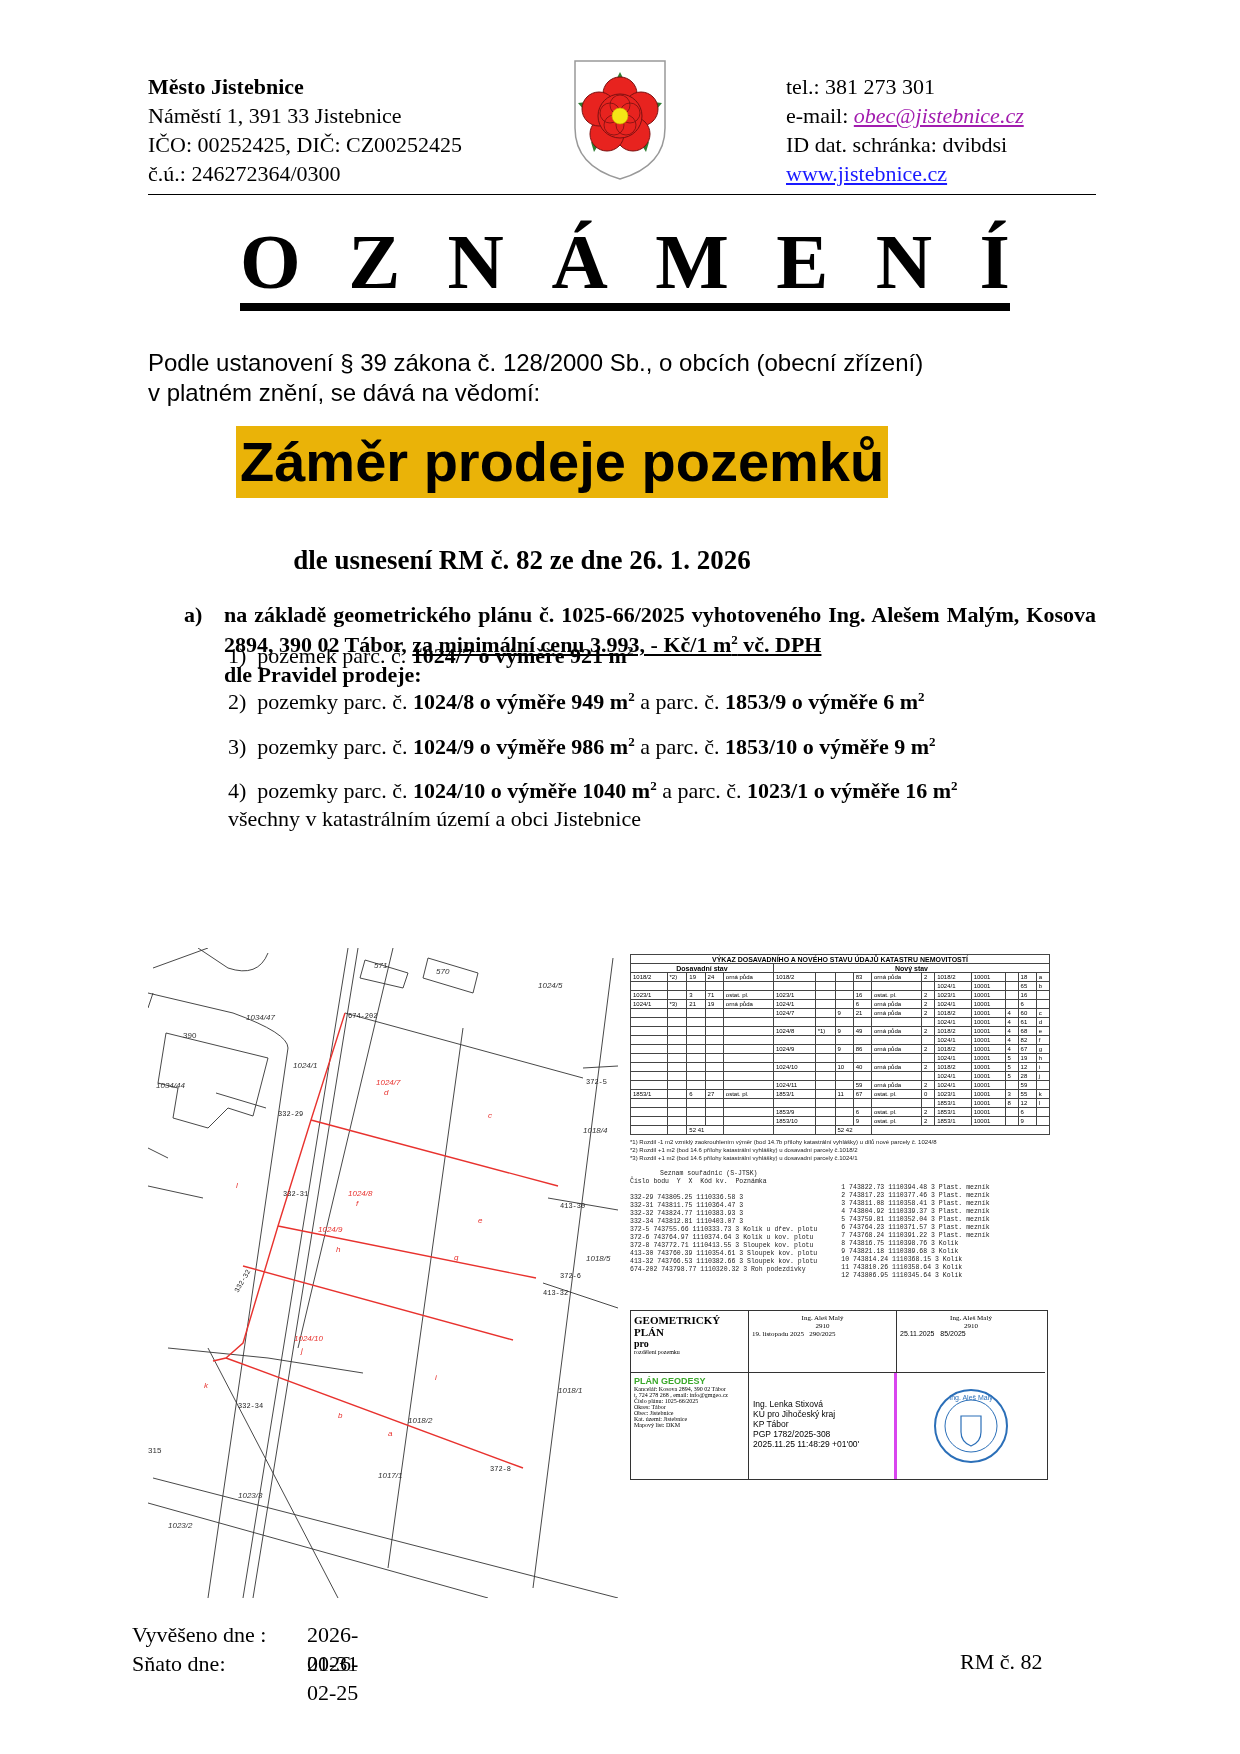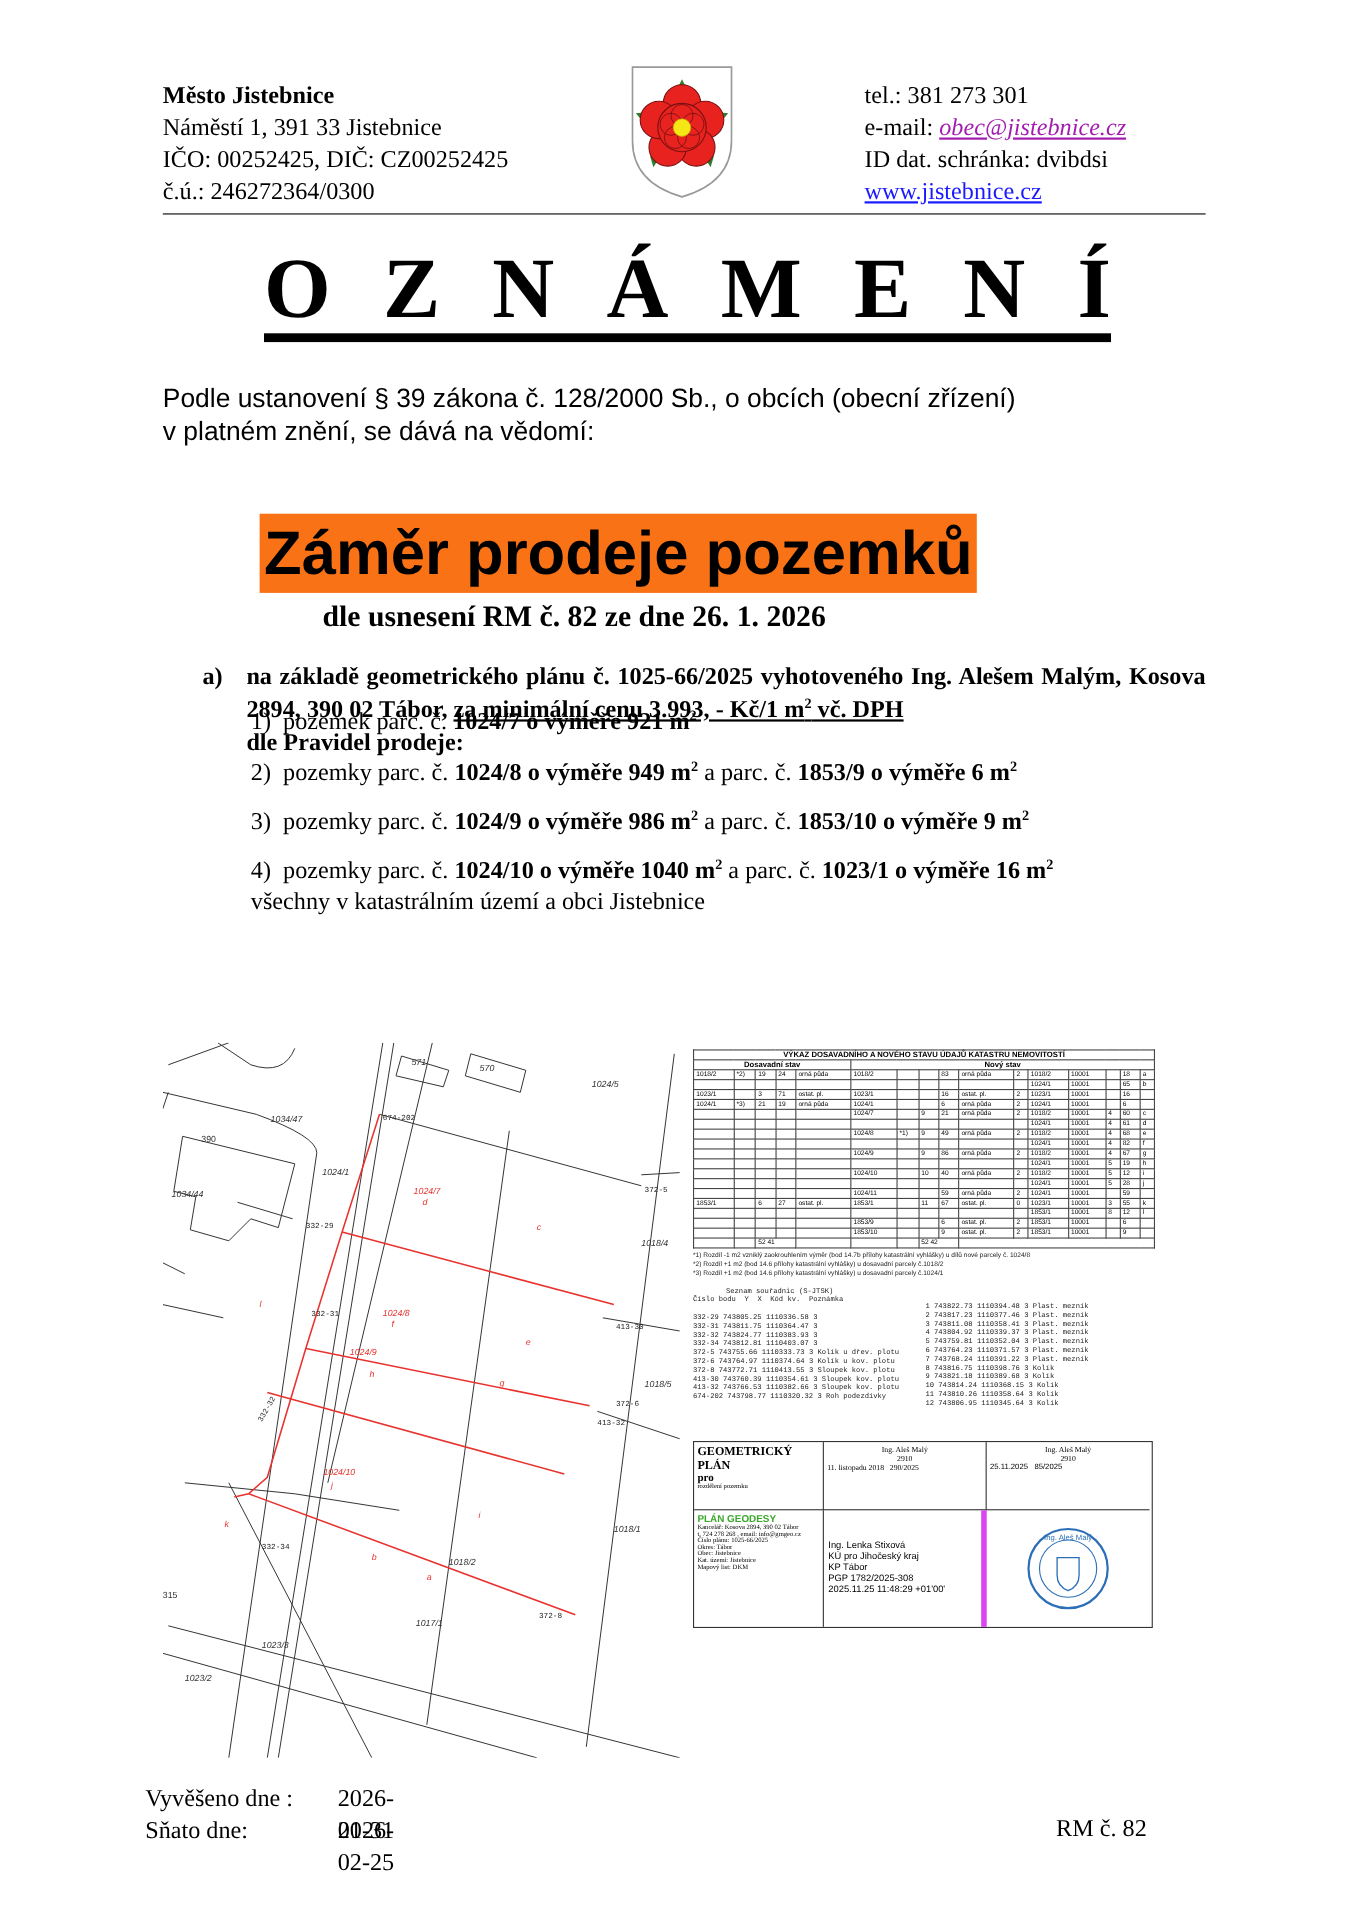--- a/index.html
+++ b/index.html
@@ -12,21 +12,21 @@
   .link { color: #a21caf; text-decoration: underline; font-style: italic; }
   .link-plain { color: #1a1aff; text-decoration: underline; }
   .crest { left: 572px; top: 58px; width: 96px; height: 124px; }
   .hdr-rule { left: 148px; top: 194px; width: 948px; height: 1px; background: #000; }
   
   .title { left: 240px; top: 222px; width: 770px; font-size: 78px; font-weight: bold; letter-spacing: 0; display: flex; justify-content: space-between; line-height: 80px; }
   .title-rule { left: 240px; top: 303px; width: 770px; height: 8px; background: #000; }
   
   .intro { left: 148px; top: 348px; width: 950px; font-family: "Liberation Sans", sans-serif; font-size: 24px; line-height: 30px; }
   
-  .headline { left: 236px; top: 467px; background: #f97316; font-family: "Liberation Sans", sans-serif; font-weight: bold; font-size: 56px; line-height: 72px; padding: 0 4px; }
+  .headline { left: 236px; top: 426px; background: #eab308; font-family: "Liberation Sans", sans-serif; font-weight: bold; font-size: 56px; line-height: 72px; padding: 0 4px; }
   .resolution { left: 0; width: 1044px; top: 545px; text-align: center; font-size: 27px; font-weight: bold; }
   
   .sec-a { left: 184px; top: 600px; width: 912px; font-size: 22px; font-weight: bold; line-height: 30px; }
   .sec-a .lbl { position: absolute; left: 0; top: 0; }
   .sec-a .txt { margin-left: 40px; text-align: justify; }
   .u { text-decoration: underline; }
   sup { font-size: 13px; line-height: 0; vertical-align: super; }
   .item { left: 228px; font-size: 22px; line-height: 28px; }
   .item b { font-weight: bold; }
   
@@ -591,38 +591,38 @@
 
   <div class="gp" style="margin-top:30px; display:grid; grid-template-columns: 118px 148px 148px; grid-template-rows: 62px 106px;">
     <div style="border-right:1px solid #333; border-bottom:1px solid #333; padding:3px">
       <div style="font-weight:bold; font-size:11px">GEOMETRICKÝ PLÁN</div>
       <div style="font-weight:bold; font-size:10px">pro</div>
       <div>rozdělení pozemku</div>
     </div>
     <div style="border-right:1px solid #333; border-bottom:1px solid #333; padding:3px; font-size:7px">
       <div style="text-align:center">Ing. Aleš Malý</div>
       <div style="text-align:center">2910</div>
-      <div><span>11. listopadu 2018</span> &nbsp; <span>290/2025</span></div>
+      <div><span>19. listopadu 2025</span> &nbsp; <span>290/2025</span></div>
     </div>
     <div style="border-bottom:1px solid #333; padding:3px; font-size:7px">
       <div style="text-align:center">Ing. Aleš Malý</div>
       <div style="text-align:center">2910</div>
       <div style="font-family:'Liberation Sans',sans-serif"><span>25.11.2025</span> &nbsp; <span>85/2025</span></div>
     </div>
     <div style="border-right:1px solid #333; padding:3px; font-size:6px">
       <div style="font-family:'Liberation Sans',sans-serif; font-weight:bold; font-size:9px; color:#3aa82a">PLÁN GEODESY</div>
       <div>Kancelář: Kosova 2894, 390 02 Tábor</div>
       <div>t. 724 278 268 , email: info@gmgeo.cz</div>
       <div><span>Číslo plánu:</span> <span>1025-66/2025</span></div>
       <div><span>Okres:</span> <span>Tábor</span></div>
       <div><span>Obec:</span> <span>Jistebnice</span></div>
       <div><span>Kat. území:</span> <span>Jistebnice</span></div>
       <div><span>Mapový list:</span> <span>DKM</span></div>
     </div>
-    <div style="border-right:5px solid #d946ef; padding:26px 4px 0; font-family:'Liberation Sans',sans-serif; font-size:8.5px; line-height:10px">
+    <div style="border-right:3px solid #d946ef; padding:26px 4px 0; font-family:'Liberation Sans',sans-serif; font-size:8.5px; line-height:10px">
       <div>Ing. Lenka Stixová</div>
       <div>KÚ pro Jihočeský kraj</div>
       <div>KP Tábor</div>
       <div>PGP 1782/2025-308</div>
       <div>2025.11.25 11:48:29 +01'00'</div>
     </div>
     <div style="display:flex; align-items:center; justify-content:center">
       <svg width="80" height="80" viewBox="0 0 80 80">
         <circle cx="40" cy="40" r="36" fill="none" stroke="#2b6fb8" stroke-width="2"></circle>
         <circle cx="40" cy="40" r="26" fill="none" stroke="#2b6fb8" stroke-width="1"></circle>

